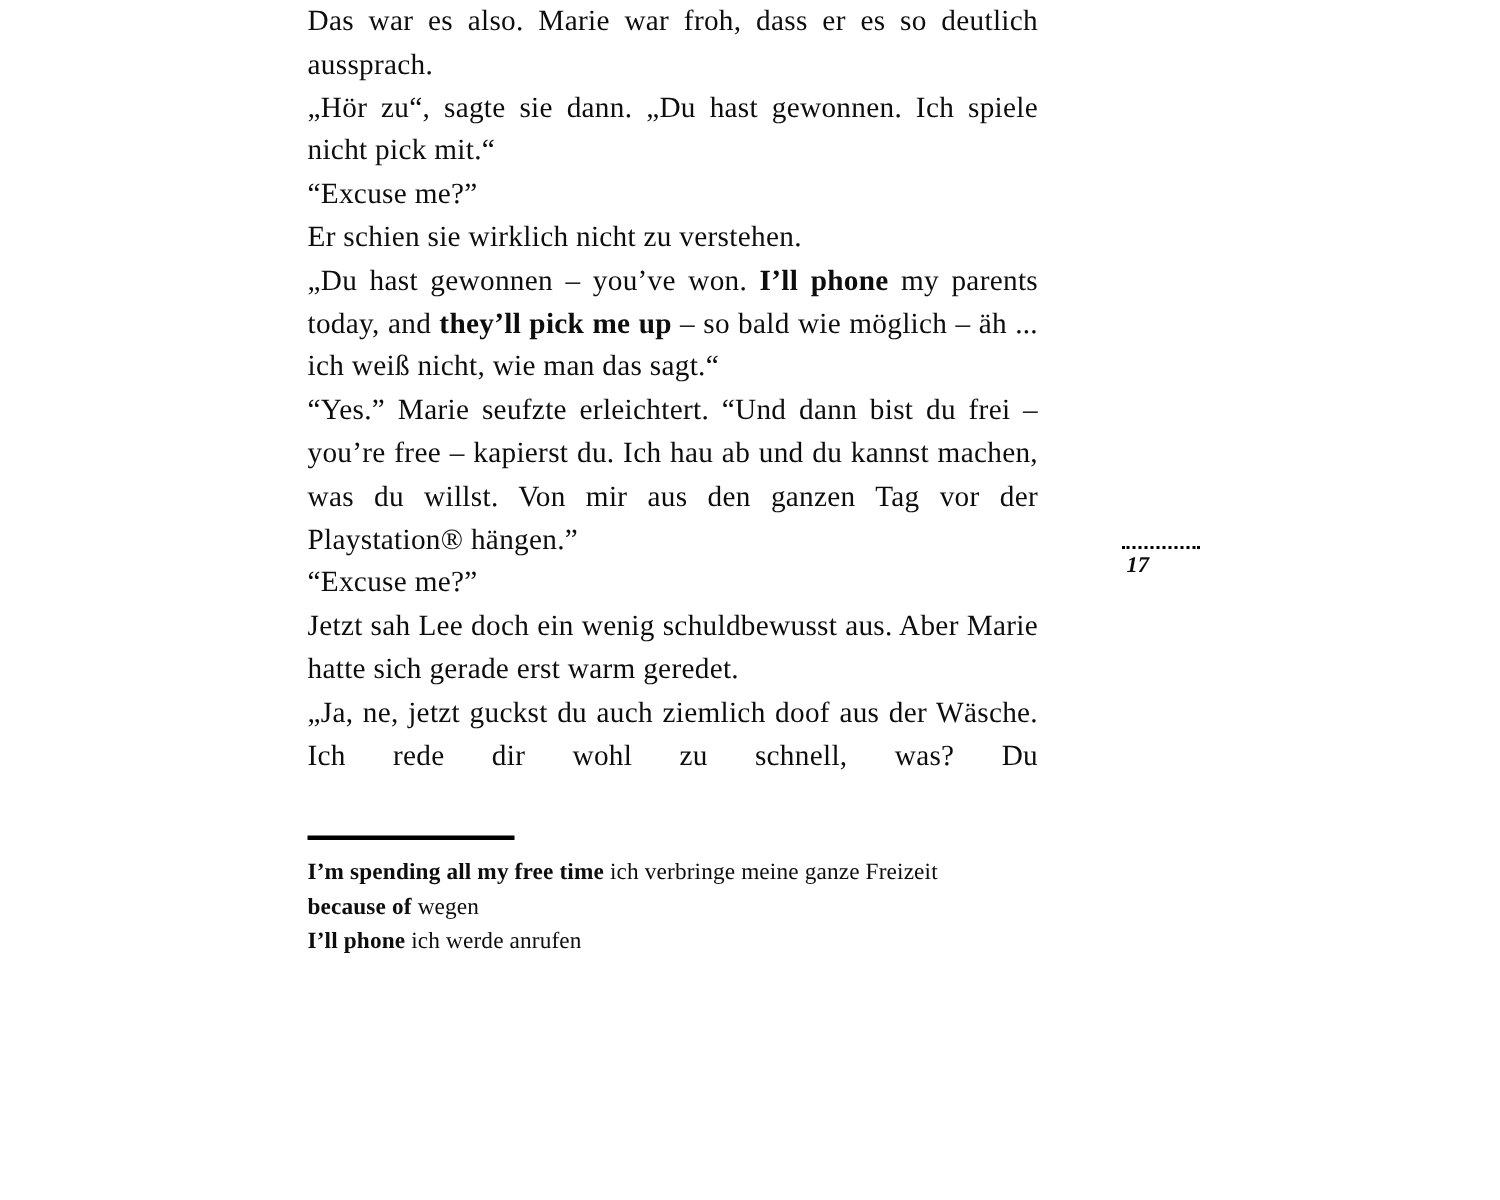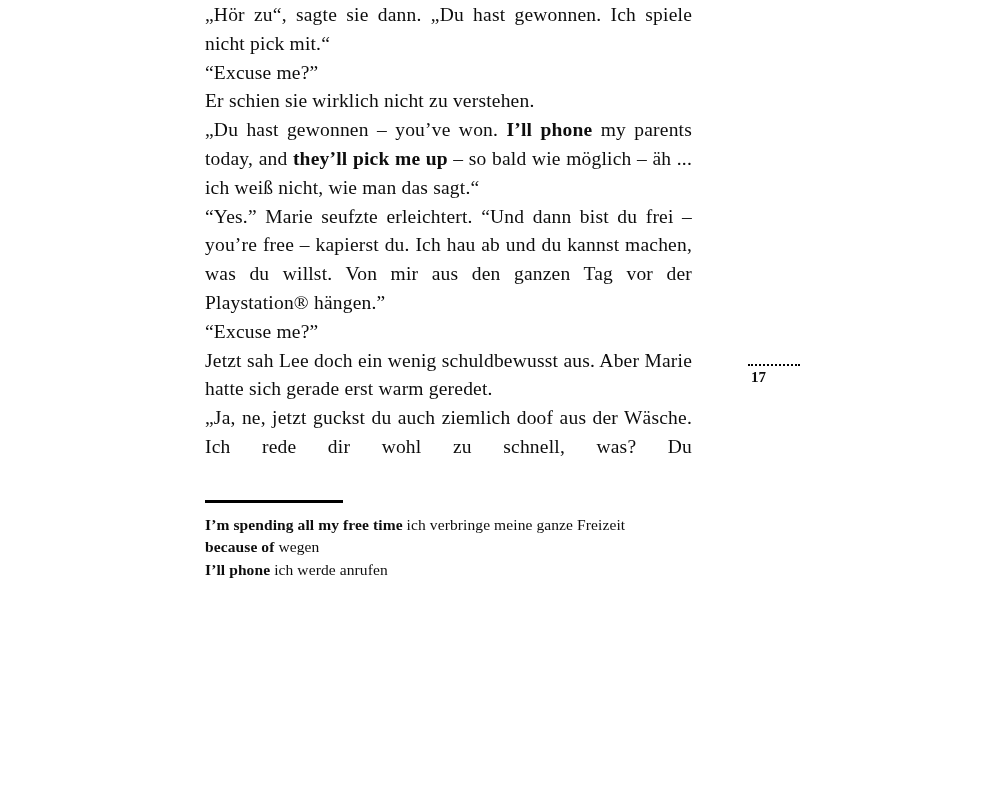--- a/index.html
+++ b/index.html
@@ -51,30 +51,32 @@
   }
   .page-number-rule {
     width: 52px;
     border-top: 2px dotted #000;
   }
   .page-number {
     margin-top: 3px;
     padding-left: 3px;
     font-size: 15px;
     font-weight: bold;
+    font-style: italic;
   }
 </style>
 </head>
 <body>
 
 <div class="page">
 
   <div class="text-column">
 
     <div class="body-text">
+      <p><span>Das war es also. Marie war froh, dass er es so deutlich aussprach.</span></p>
       <p><span>„Hör zu“, sagte sie dann. „Du hast gewonnen. Ich spiele nicht pick mit.“</span></p>
       <p><span>“Excuse me?”</span></p>
       <p><span>Er schien sie wirklich nicht zu verstehen.</span></p>
       <p><span>„Du hast gewonnen – you’ve won. </span><span class="bold">I’ll phone</span><span> my parents today, and </span><span class="bold">they’ll pick me up</span><span> – so bald wie möglich – äh ... ich weiß nicht, wie man das sagt.“</span></p>
       <p><span>“Yes.” Marie seufzte erleichtert. “Und dann bist du frei – you’re free – kapierst du. Ich hau ab und du kannst machen, was du willst. Von mir aus den ganzen Tag vor der Playstation® hängen.”</span></p>
       <p><span>“Excuse me?”</span></p>
       <p><span>Jetzt sah Lee doch ein wenig schuldbewusst aus. Aber Marie hatte sich gerade erst warm geredet.</span></p>
       <p class="justify-last"><span>„Ja, ne, jetzt guckst du auch ziemlich doof aus der Wäsche. Ich rede dir wohl zu schnell, was? Du</span></p>
     </div>
 

